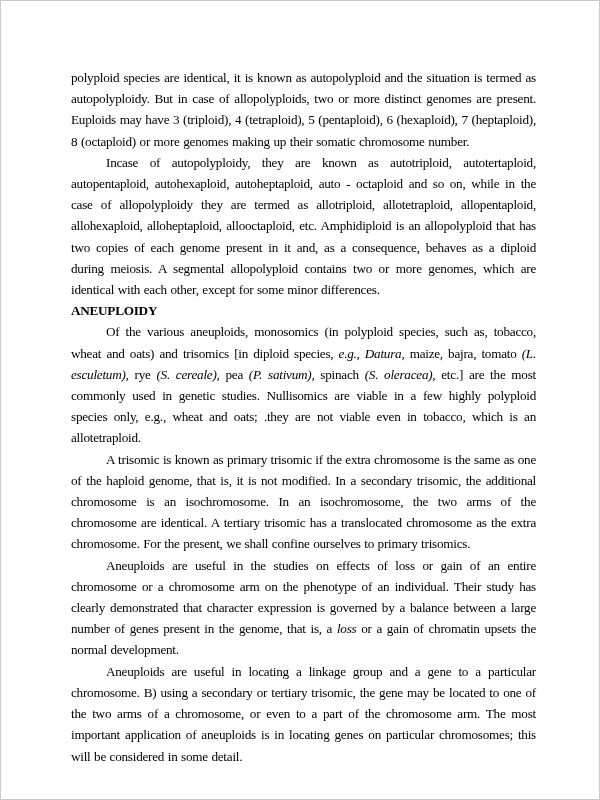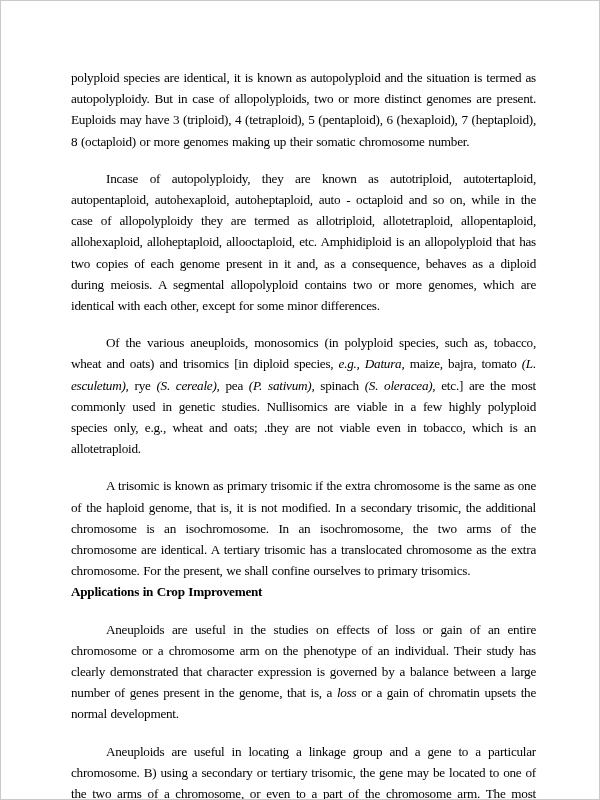--- a/index.html
+++ b/index.html
@@ -28,38 +28,37 @@
     text-align: justify;
     letter-spacing: -0.25px;
     word-spacing: 0.5px;
   }
   .para {
     margin: 0;
     text-indent: 0;
   }
   .para.indent {
     text-indent: 35px;
-    margin-top: 16px;
   }
   .heading {
     margin: 0;
     font-weight: bold;
     font-size: 13.2px;
     line-height: 21.2px;
     text-align: left;
   }
   .i { font-style: italic; font-family: Liberation Serif, serif; }
   .b { font-weight: bold; }
 </style>
 </head>
 <body>
 
 <div class="page">
   <div class="content">
     <p class="para"><span>polyploid species are identical, it is known as autopolyploid and the situation is termed as autopolyploidy. But in case of allopolyploids, two or more distinct genomes are present. Euploids may have 3 (triploid), 4 (tetraploid), 5 (pentaploid), 6 (hexaploid), 7 (heptaploid), 8 (octaploid) or more genomes making up their somatic chromosome number.</span></p>
     <p class="para indent"><span>Incase of autopolyploidy, they are known as autotriploid, autotertaploid, autopentaploid, autohexaploid, autoheptaploid, auto - octaploid and so on, while in the case of allopolyploidy they are termed as allotriploid, allotetraploid, allopentaploid, allohexaploid, alloheptaploid, allooctaploid, etc. Amphidiploid is an allopolyploid that has two copies of each genome present in it and, as a consequence, behaves as a diploid during meiosis. A segmental allopolyploid contains two or more genomes, which are identical with each other, except for some minor differences.</span></p>
+    <h2 class="heading"><span class="b">ANEUPLOIDY</span></h2>
     <p class="para indent"><span>Of the various aneuploids, monosomics (in polyploid species, such as, tobacco, wheat and oats) and trisomics [in diploid species, </span><span class="i">e.g., Datura,</span><span> maize, bajra, tomato </span><span class="i">(L. esculetum),</span><span> rye </span><span class="i">(S. cereale),</span><span> pea </span><span class="i">(P. sativum),</span><span> spinach </span><span class="i">(S. oleracea),</span><span> etc.] are the most commonly used in genetic studies. Nullisomics are viable in a few highly polyploid species only, e.g., wheat and oats; .they are not viable even in tobacco, which is an allotetraploid.</span></p>
     <p class="para indent"><span>A trisomic is known as primary trisomic if the extra chromosome is the same as one of the haploid genome, that is, it is not modified. In a secondary trisomic, the additional chromosome is an isochromosome. In an isochromosome, the two arms of the chromosome are identical. A tertiary trisomic has a translocated chromosome as the extra chromosome. For the present, we shall confine ourselves to primary trisomics.</span></p>
-    <h2 class="heading"><span class="b">Applications in Crop Improvement</span></h2>
     <p class="para indent"><span>Aneuploids are useful in the studies on effects of loss or gain of an entire chromosome or a chromosome arm on the phenotype of an individual. Their study has clearly demonstrated that character expression is governed by a balance between a large number of genes present in the genome, that is, a </span><span class="i">loss</span><span> or a gain of chromatin upsets the normal development.</span></p>
     <p class="para indent"><span>Aneuploids are useful in locating a linkage group and a gene to a particular chromosome. B) using a secondary or tertiary trisomic, the gene may be located to one of the two arms of a chromosome, or even to a part of the chromosome arm. The most important application of aneuploids is in locating genes on particular chromosomes; this will be considered in some detail.</span></p>
   </div>
 </div>
 
 </body></html>

